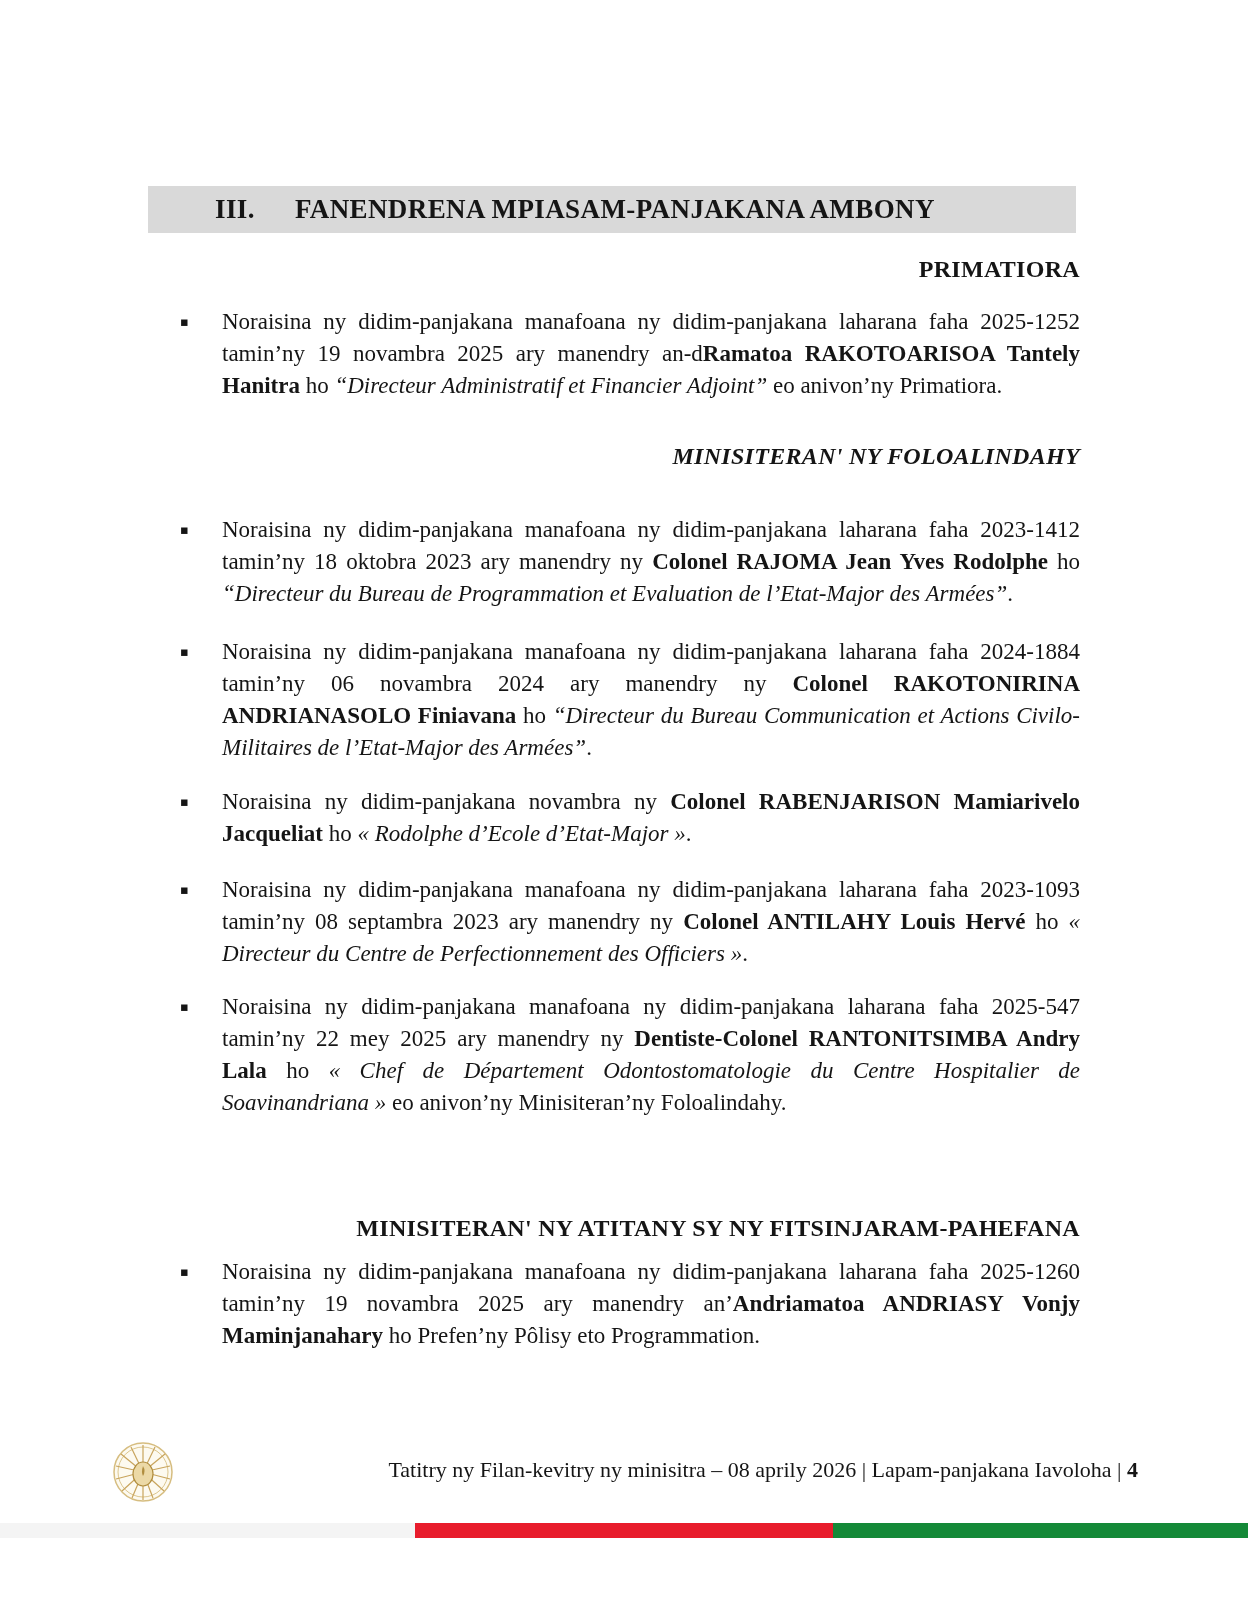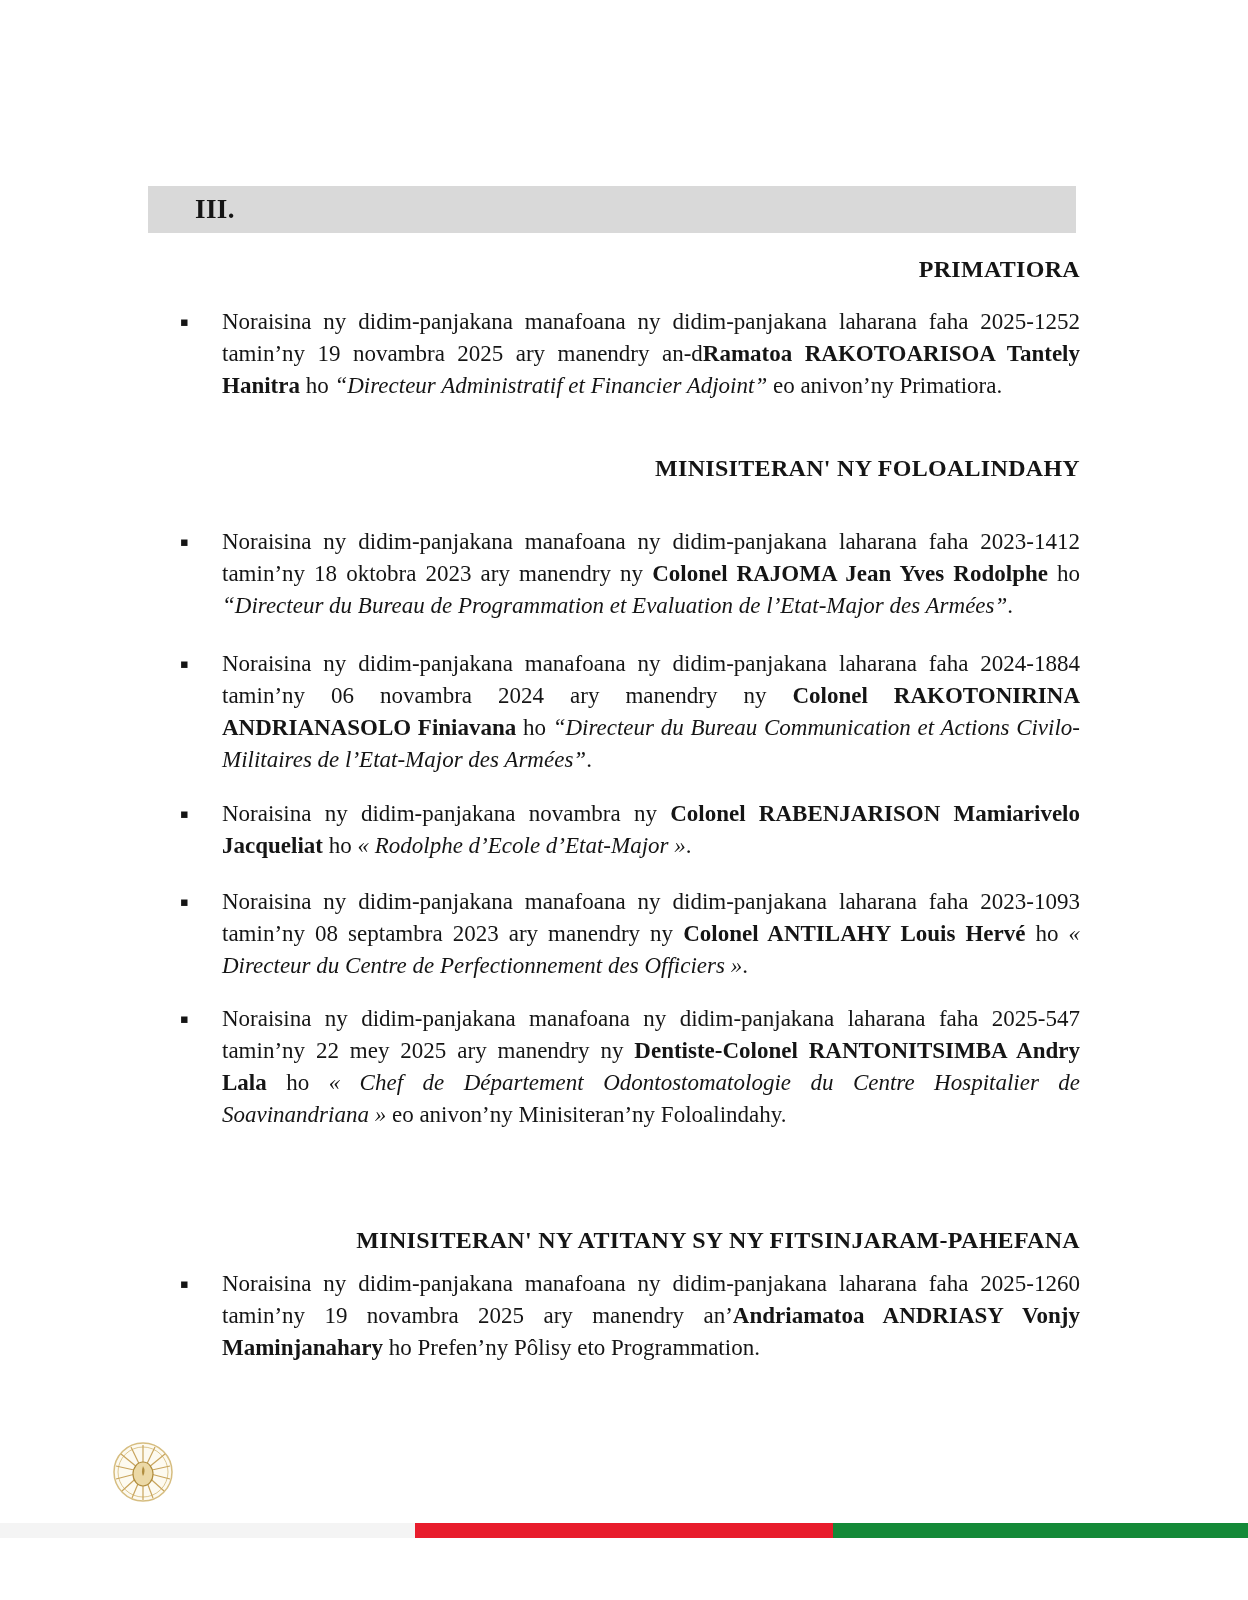--- a/index.html
+++ b/index.html
@@ -12,33 +12,33 @@
     overflow:hidden;
   }
   
   .title-bar{
     position:absolute;left:148px;top:186px;
     width:928px;height:47px;
     display:flex;align-items:center;
     font-weight:bold;font-size:27px;
     letter-spacing:.4px;
   }
-  .title-numeral{padding-left:47px;}
+  .title-numeral{padding-left:47px;margin-left:20px;}
   .title-text{padding-left:40px;white-space:nowrap;}
   
   .content{
     position:absolute;left:148px;top:233px;width:932px;
   }
   .section-heading{
     margin:0;font-size:24px;font-weight:bold;letter-spacing:.3px;
     line-height:28px;
     text-align:right;
   }
   #h-0{margin-top:22px;}
-  #h-1{margin-top:52px;}
+  #h-1{margin-top:40px;font-style:italic;}
   #h-2{margin-top:95px;}
   .bullet{display:flex;}
   .bullet-marker{
     width:74px;min-width:74px;box-sizing:border-box;
     padding-left:32px;
     font-family:"DejaVu Sans", sans-serif;
     font-size:13px;line-height:32px;
   }
   .bullet-text{
     flex:1;margin:0;
@@ -71,20 +71,21 @@
   .bar-seg-red{width:418px;height:100%;}
   .bar-seg-green{width:415px;height:100%;}
 </style>
 </head>
 <body>
 
 <div class="page">
 
   <div class="title-bar" style="background: rgb(217, 217, 217);">
     <span class="title-numeral">III.</span>
+    <span class="title-text">FANENDRENA MPIASAM-PANJAKANA AMBONY</span>
   </div>
 
   <div class="content" id="doc-body">
       <h2 class="section-heading" id="h-0">PRIMATIORA</h2>
       <div class="bullet blt-0-0">
         <span class="bullet-marker">▪</span>
         <p class="bullet-text"><span class="run-n">Noraisina ny didim-panjakana manafoana ny didim-panjakana laharana faha 2025-1252 tamin’ny 19 novambra 2025 ary manendry an-d</span><span class="run-b">Ramatoa RAKOTOARISOA Tantely Hanitra</span><span class="run-n"> ho </span><span class="run-i">“Directeur Administratif et Financier Adjoint”</span><span class="run-n"> eo anivon’ny Primatiora.</span></p>
       </div>
       <h2 class="section-heading" id="h-1">MINISITERAN' NY FOLOALINDAHY</h2>
       <div class="bullet blt-1-0">
@@ -132,20 +133,23 @@
         <line x1="33" y1="34" x2="6" y2="41"></line>
           <line x1="33" y1="34" x2="6" y2="28"></line>
         <line x1="33" y1="34" x2="11" y2="16"></line>
           <line x1="33" y1="34" x2="21" y2="9"></line>
       </g>
       <ellipse cx="33" cy="36" rx="10" ry="12" fill="#ecd9a6" stroke="#b08d3e" stroke-width="1.2"></ellipse>
       <path d="M33 28 q3 5 0 10 q-2 -4 0 -10" fill="#b08d3e"></path>
     </svg>
   </div>
 
+  <div class="footer-text">
+    <span>Tatitry ny Filan-kevitry ny minisitra – 08 aprily 2026 | Lapam-panjakana Iavoloha | </span><span class="footer-page-number">4</span>
+  </div>
 
   <div class="bottom-bar">
     <div class="bar-seg-gray" style="background: rgb(244, 244, 244);"></div>
     <div class="bar-seg-red" style="background: rgb(232, 28, 44);"></div>
     <div class="bar-seg-green" style="background: rgb(20, 137, 56);"></div>
   </div>
 
 </div>
 
 </body></html>

